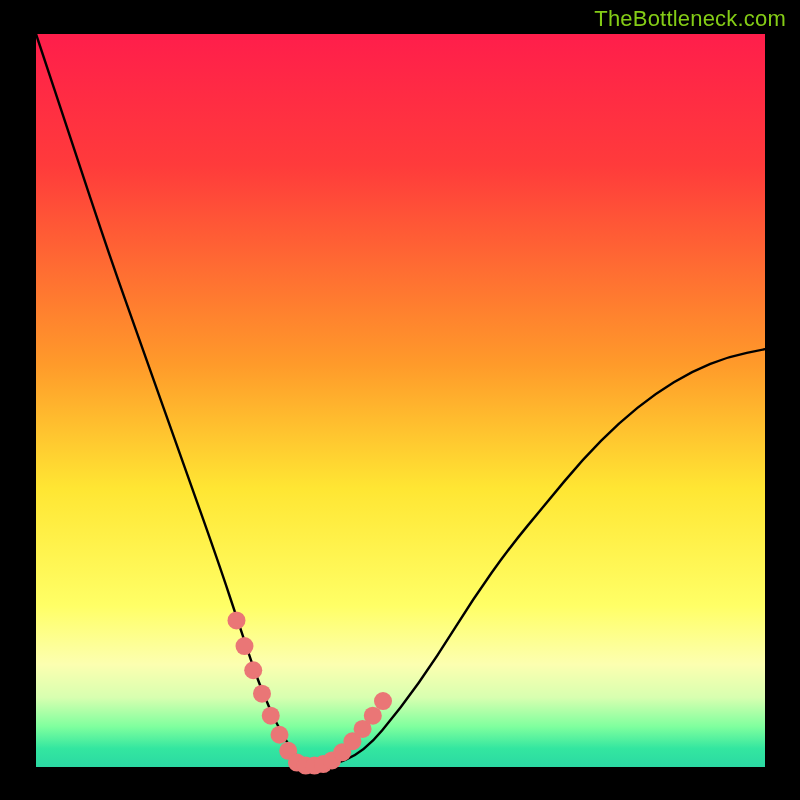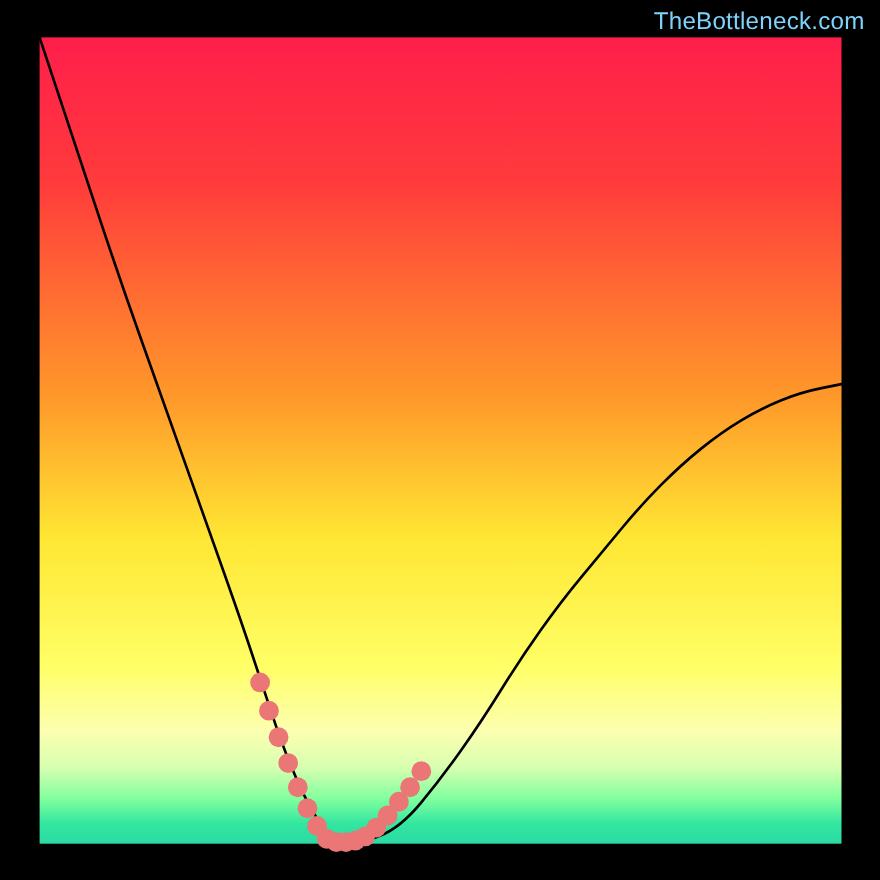--- a/index.html
+++ b/index.html
@@ -14,21 +14,21 @@
   .stage {
     position: relative;
     width: 800px;
     height: 800px;
     background: #000000;
   }
   .watermark {
     position: absolute;
     top: 6px;
     right: 14px;
-    color: #7dd3fc;
+    color: #84cc16;
     font-size: 22px;
     font-weight: 400;
     letter-spacing: 0.2px;
     z-index: 5;
   }
   svg.plot {
     position: absolute;
     left: 0;
     top: 0;
     width: 800px;

